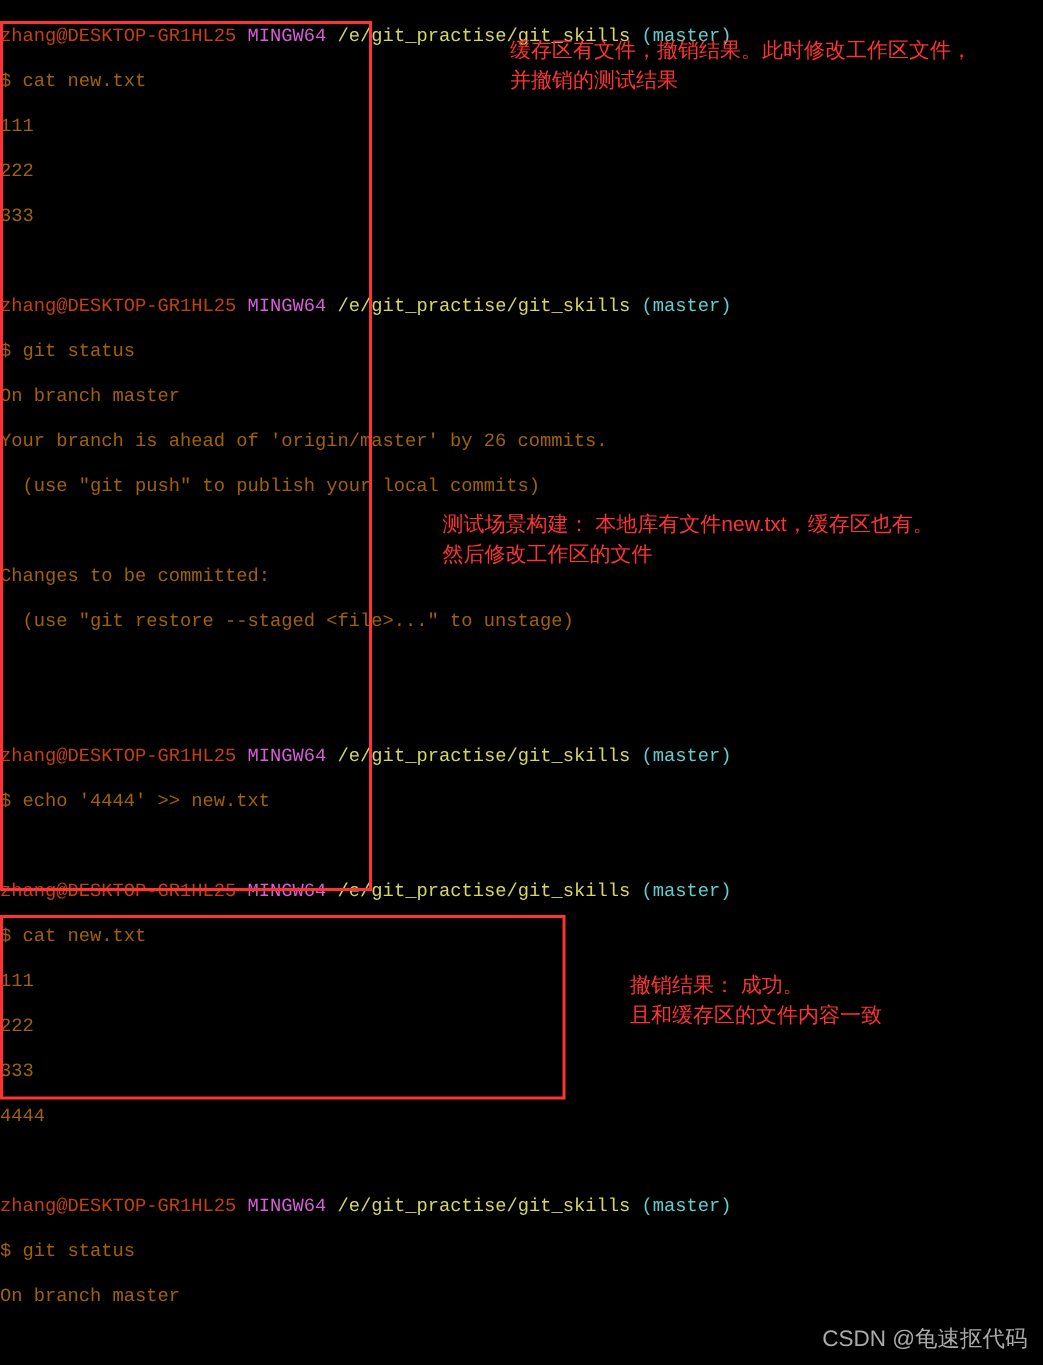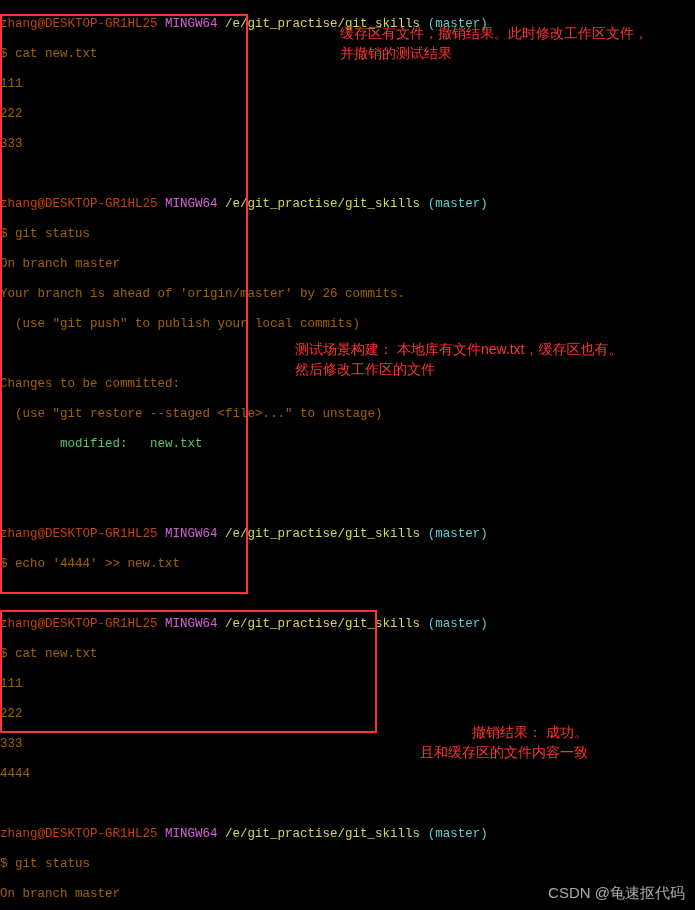--- a/index.html
+++ b/index.html
@@ -70,21 +70,20 @@
 <span class="line white">333</span>
 <span class="line"> </span>
 <span class="line"><span class="user">zhang@DESKTOP-GR1HL25</span> <span class="host">MINGW64</span> <span class="path">/e/git_practise/git_skills</span> <span class="branch">(master)</span></span>
 <span class="line white">$ git status</span>
 <span class="line white">On branch master</span>
 <span class="line white">Your branch is ahead of 'origin/master' by 26 commits.</span>
 <span class="line white">  (use "git push" to publish your local commits)</span>
 <span class="line"> </span>
 <span class="line white">Changes to be committed:</span>
 <span class="line white">  (use "git restore --staged &lt;file&gt;..." to unstage)</span>
-<span class="line green">        modified:   new.txt</span>
 <span class="line"> </span>
 <span class="line"> </span>
 <span class="line"><span class="user">zhang@DESKTOP-GR1HL25</span> <span class="host">MINGW64</span> <span class="path">/e/git_practise/git_skills</span> <span class="branch">(master)</span></span>
 <span class="line white">$ echo '4444' &gt;&gt; new.txt</span>
 <span class="line"> </span>
 <span class="line"><span class="user">zhang@DESKTOP-GR1HL25</span> <span class="host">MINGW64</span> <span class="path">/e/git_practise/git_skills</span> <span class="branch">(master)</span></span>
 <span class="line white">$ cat new.txt</span>
 <span class="line white">111</span>
 <span class="line white">222</span>
 <span class="line white">333</span>
@@ -129,16 +128,16 @@
 
 </div>
 
 <div class="box1"></div>
 <div class="box2"></div>
 
 <div class="annotation" style="top:24px; left:340px;">缓存区有文件，撤销结果。此时修改工作区文件，
 并撤销的测试结果</div>
 <div class="annotation" style="top:340px; left:295px;">测试场景构建：  本地库有文件new.txt，缓存区也有。
 然后修改工作区的文件</div>
-<div class="annotation" style="top:723px; left:420px;text-align:right;">撤销结果：  成功。
+<div class="annotation" style="top:647px; left:420px;">撤销结果：  成功。
 且和缓存区的文件内容一致</div>
 
 <div class="watermark">CSDN @龟速抠代码</div>
 
 </body></html>

